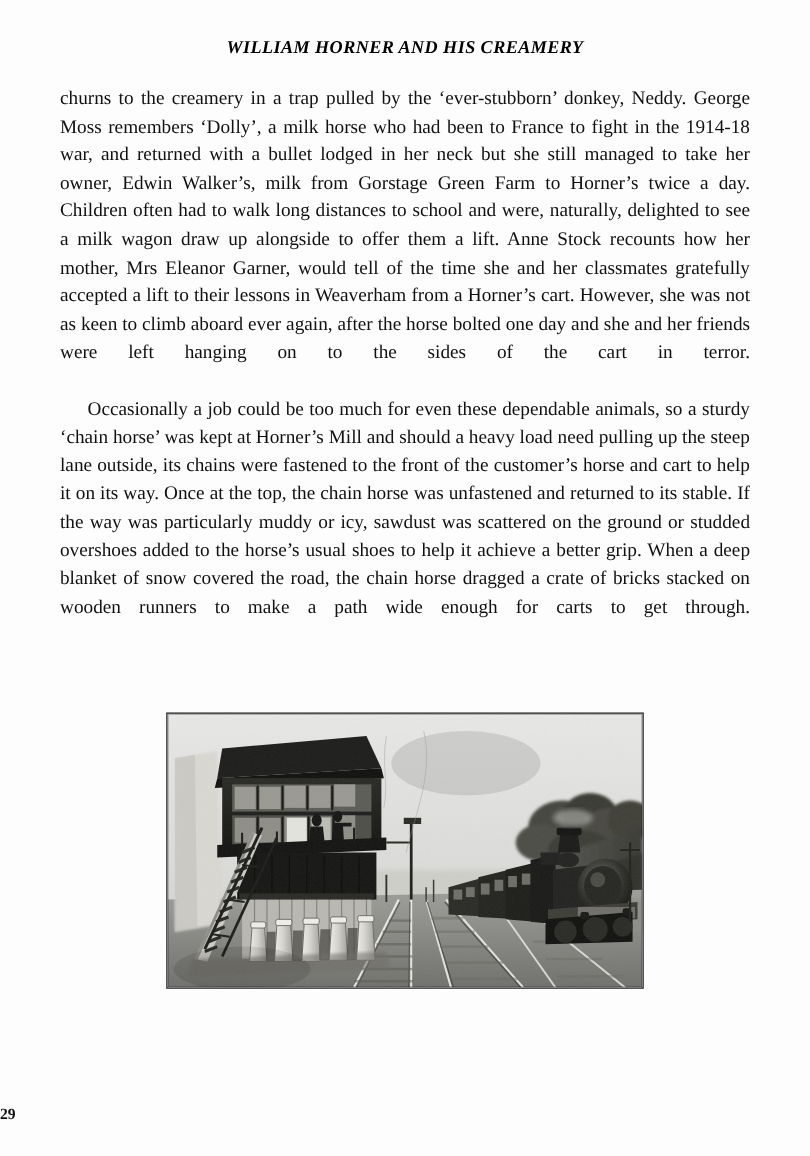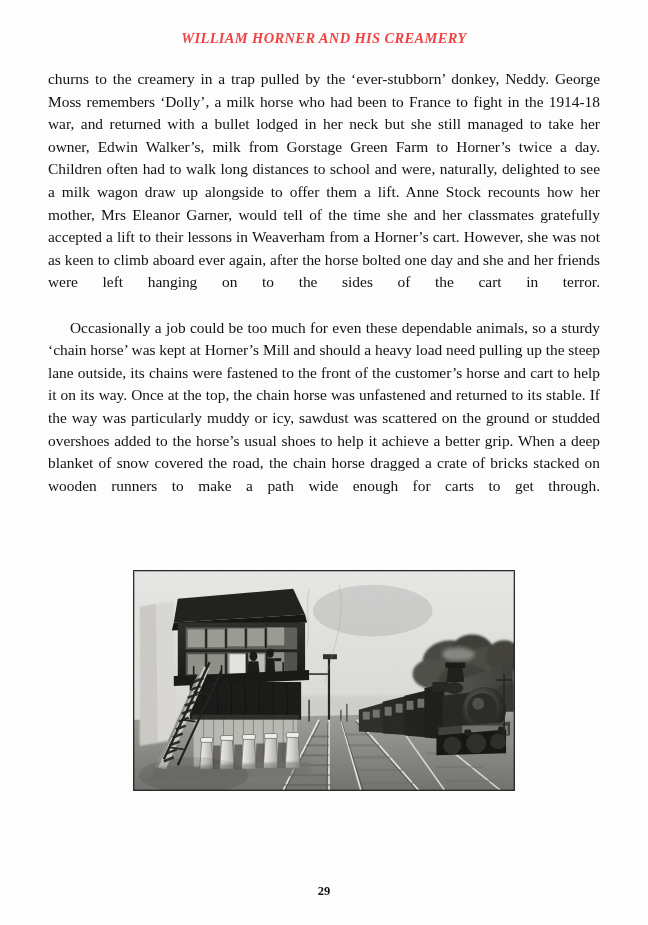--- a/index.html
+++ b/index.html
@@ -28,21 +28,21 @@
     position: absolute;
     top: 30px;
     left: 0;
     width: 648px;
     text-align: center;
     font-family: "Liberation Serif", "DejaVu Serif", serif;
     font-style: italic;
     font-weight: 700;
     font-size: 14.5px;
     letter-spacing: 0.35px;
-    color: #ef4444;
+    color: #000000;
   }
 
   
   .body-text {
     position: absolute;
     left: 48px;
     top: 68px;
     width: 552px;
     font-size: 15.4px;
     line-height: 22.6px;
@@ -103,21 +103,21 @@
     font-style: italic;
     letter-spacing: -0.1px;
   }
 
   
   .folio {
     position: absolute;
     top: 884px;
     left: 0;
     width: 648px;
-    text-align: center;
+    text-align: left;
     font-family: "Liberation Serif", "DejaVu Serif", serif;
     font-weight: 700;
     font-size: 12.5px;
     color: #111;
   }
 </style>
 </head>
 <body>
 
 <div class="page">

